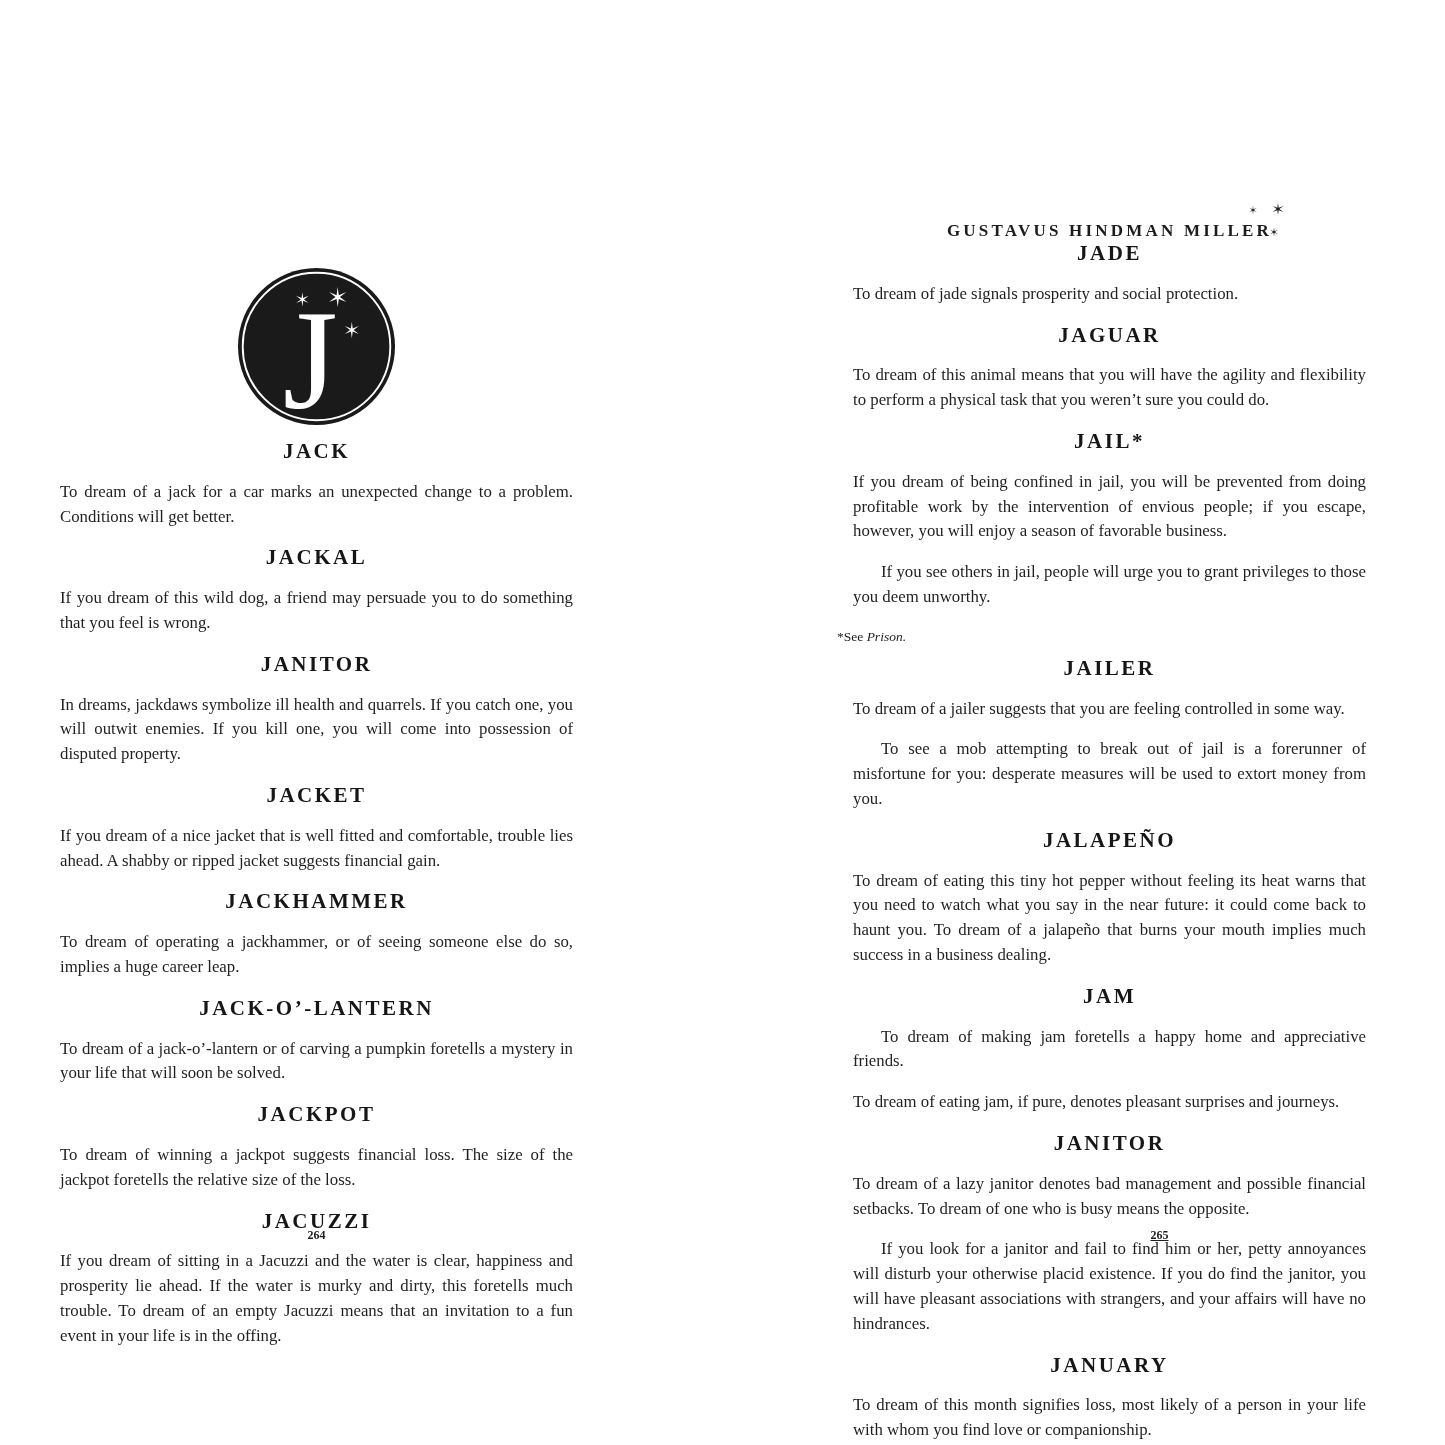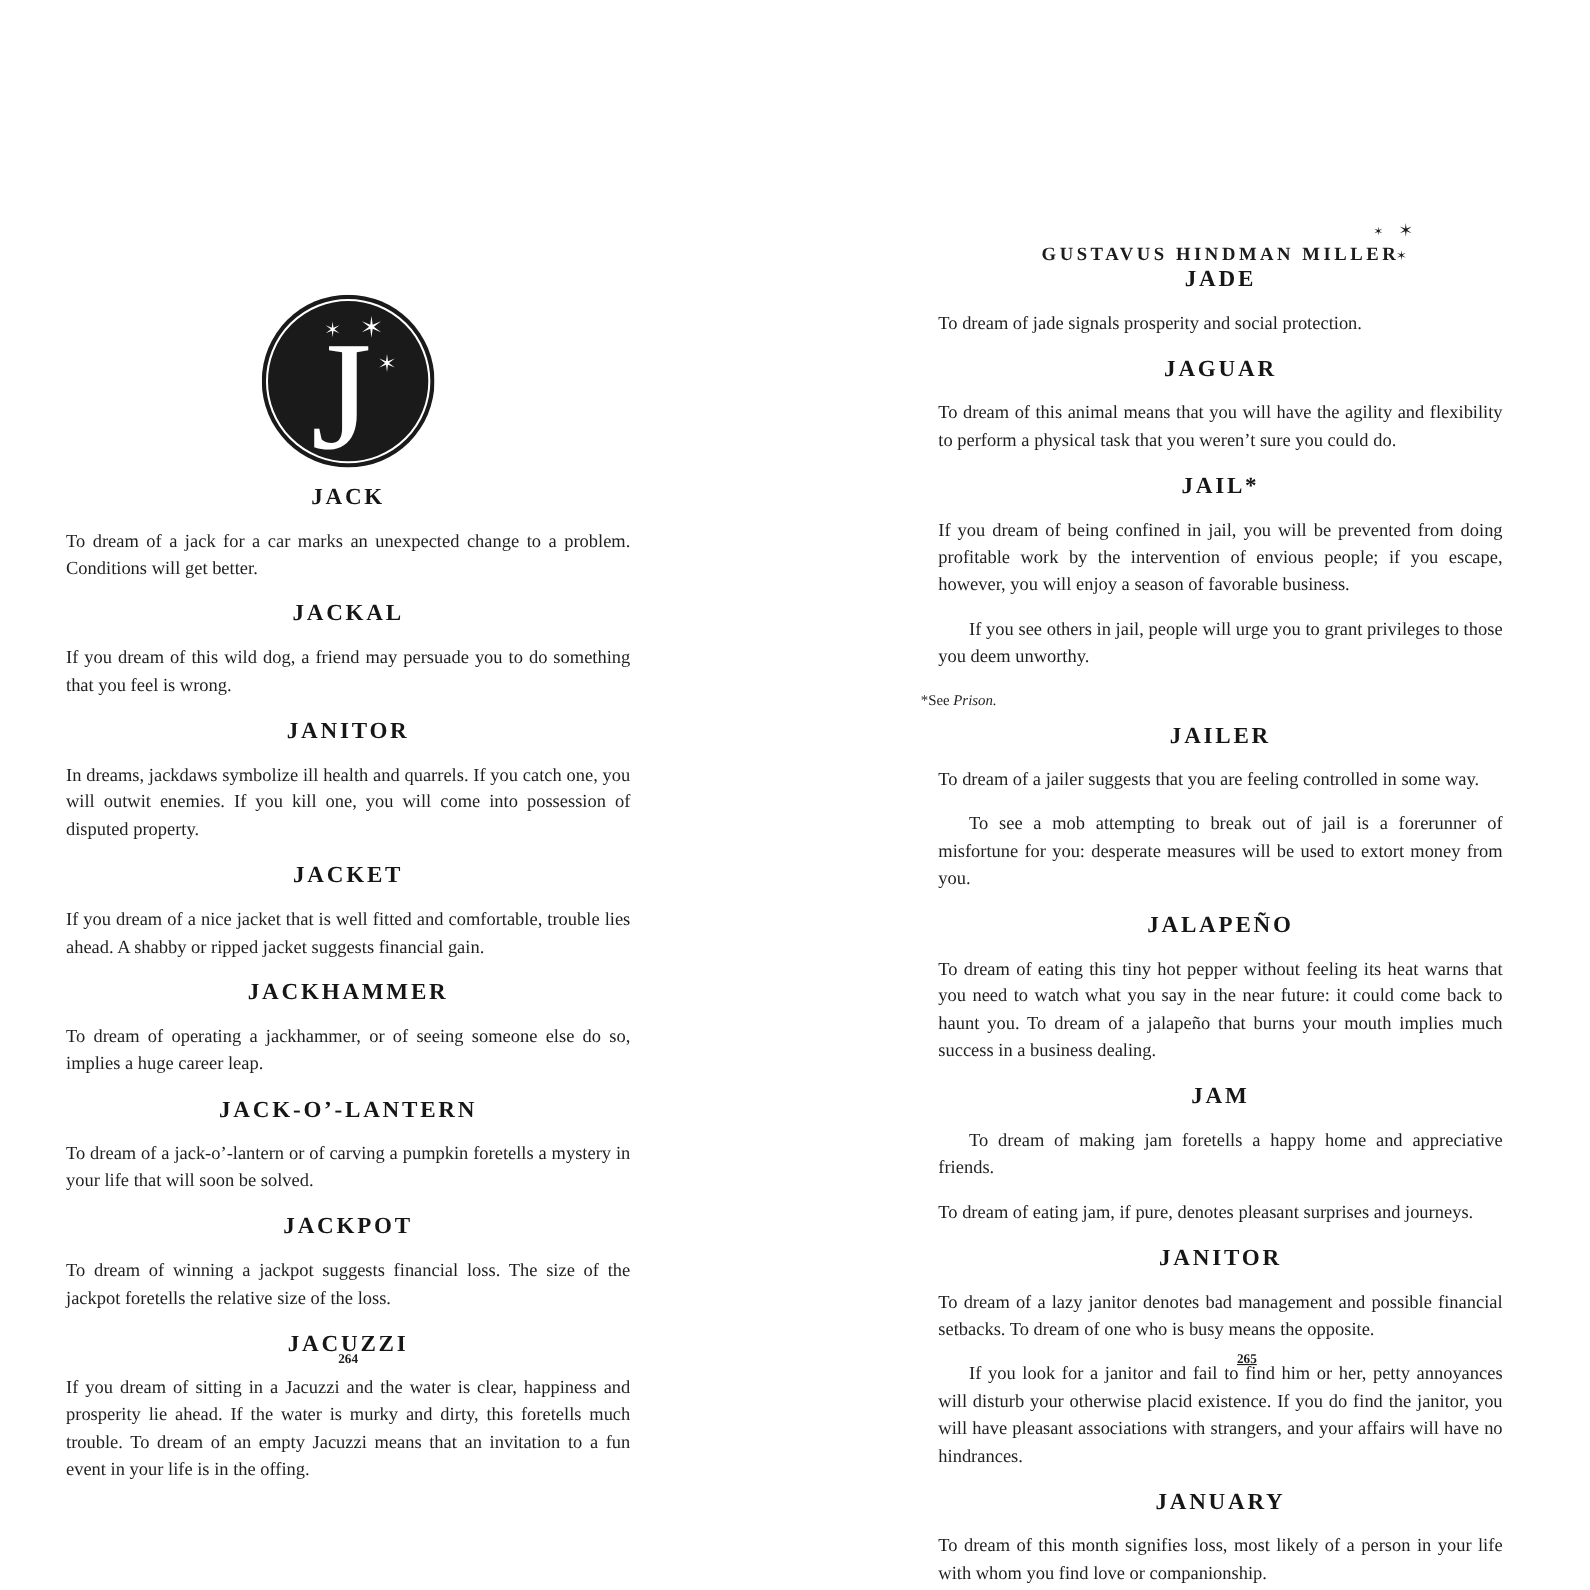--- a/index.html
+++ b/index.html
@@ -66,21 +66,21 @@
     position: absolute;
     top: 1226px;
     width: 545px;
     text-align: center;
     font-size: 12px;
     line-height: 18px;
     font-weight: 700;
     color: #1c1c1c;
   }
   .page-number.pn-left  { left: 44px; }
-  .page-number.pn-right { left: 861px; text-decoration: underline; }
+  .page-number.pn-right { left: 887px; text-decoration: underline; }
 </style>
 </head>
 <body>
 
 <svg width="0" height="0" style="position:absolute">
   <defs>
     <path id="star6" d="M0,-1 L-0.11,-0.19 L-0.866,-0.5 L-0.22,0 L-0.866,0.5 L-0.11,0.19 L0,1 L0.11,0.19 L0.866,0.5 L0.22,0 L0.866,-0.5 L0.11,-0.19 Z"></path>
   </defs>
 </svg>
 

